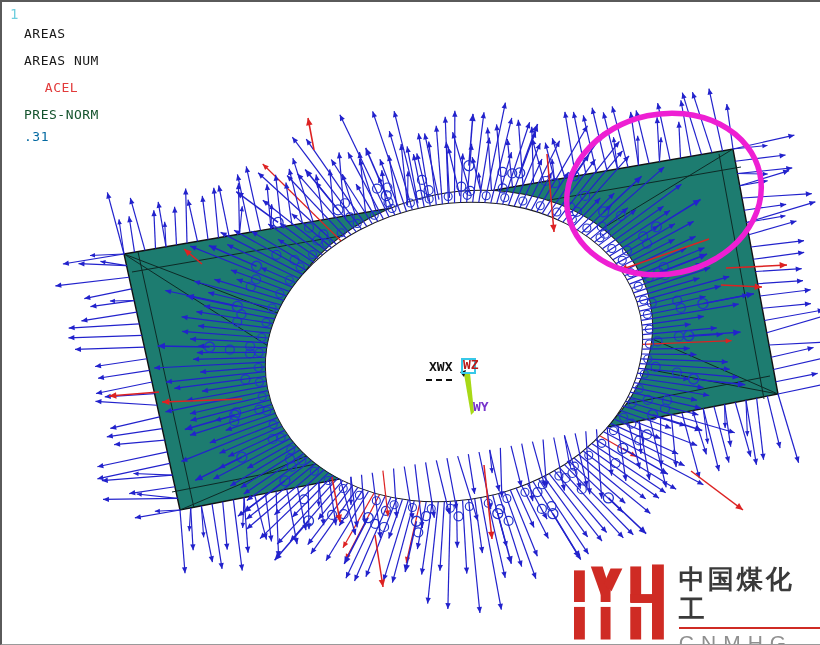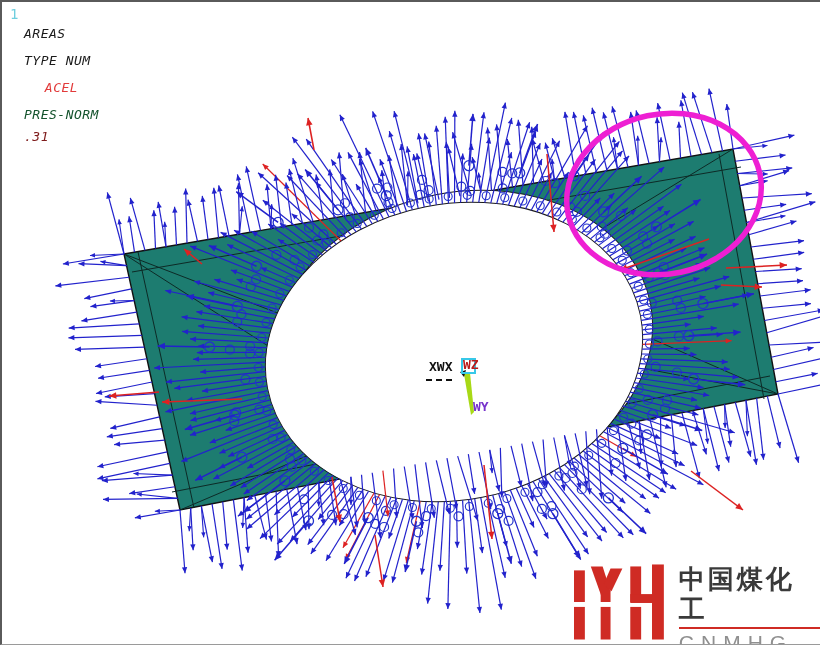--- a/index.html
+++ b/index.html
@@ -4,21 +4,21 @@
 <style>
   html,body{margin:0;padding:0;background:#fff;}
   #stage{
     position:relative;width:820px;height:645px;background:#fff;overflow:hidden;
     border-left:2px solid #5a5a5a;border-top:2px solid #5a5a5a;border-bottom:1px solid #9a9a9a;
     box-sizing:border-box;
     font-family:"DejaVu Sans Mono","Liberation Mono",monospace;
   }
   #scene{position:absolute;left:0;top:0;z-index:2;}
   .plotnum{position:absolute;left:8px;top:4px;font-size:14px;color:#6fcede;z-index:4;}
-  .legend{position:absolute;left:22px;top:18px;z-index:4;font-style:italic;}
+  .legend{position:absolute;left:22px;top:18px;z-index:4;}
   .legend div{font-size:13px;letter-spacing:0.5px;line-height:27px;white-space:pre;}
   .legend .val{line-height:17px;}
   .triad{position:absolute;z-index:4;font-size:13px;font-weight:bold;}
   #triad-x{left:427px;top:357px;color:#111;}
   #triad-x-dash{position:absolute;left:424px;top:377px;width:26px;border-bottom:2px dashed #111;z-index:4;}
   #triad-zbox{position:absolute;left:459px;top:356px;width:11px;height:12px;border:2px solid #37c8e8;z-index:3;}
   #triad-z{left:461px;top:355px;}
   #triad-y{left:471px;top:379px;}
   #triad-arrow{position:absolute;left:450px;top:365px;z-index:3;}
   .logo{position:absolute;left:572px;top:558px;z-index:1;display:flex;align-items:flex-start;}
@@ -1096,24 +1096,24 @@
         <line x1="330" y1="475" x2="338" y2="520" stroke="#dd2222" stroke-width="1.5"></line>
         <polygon points="338,520 333.5097067491458,513.3790282796758 339.93315721698974,512.2370815298368" fill="#dd2222"></polygon>
       </g>
       <ellipse cx="662" cy="192" rx="98" ry="80" transform="rotate(-12 662 192)" fill="none" stroke="#ee1fd3" stroke-width="5.5"></ellipse>
     </svg>
 
   <div class="plotnum">1</div>
 
   <div class="legend">
     <div style="color: rgb(26, 26, 26);">AREAS</div>
-    <div style="color: rgb(26, 26, 26);">TYPE NUM</div>
+    <div style="color: rgb(26, 26, 26);">AREAS NUM</div>
     <div style="color: rgb(226, 58, 58); text-align: center;">ACEL</div>
     <div style="color: #14532d;">PRES-NORM</div>
-    <div class="val" style="color: #7f1d1d;">.31</div>
+    <div class="val" style="color: #0369a1;">.31</div>
   </div>
 
   <div id="triad-x-dash"></div>
   <svg id="triad-arrow" width="40" height="55" viewBox="0 0 40 55">
     <polygon id="triad-y-poly" points="12,7 18,6 22,45 19,48" fill="#a8d916"></polygon>
     <polygon points="8,5 14,3 12,10" fill="#111"></polygon>
   </svg>
   <div id="triad-zbox" style="border-color: rgb(55, 200, 232);"></div>
   <div class="triad" id="triad-x" style="color: rgb(17, 17, 17);">XWX</div>
   <div class="triad" id="triad-z" style="color: #b91c1c;">WZ</div>

